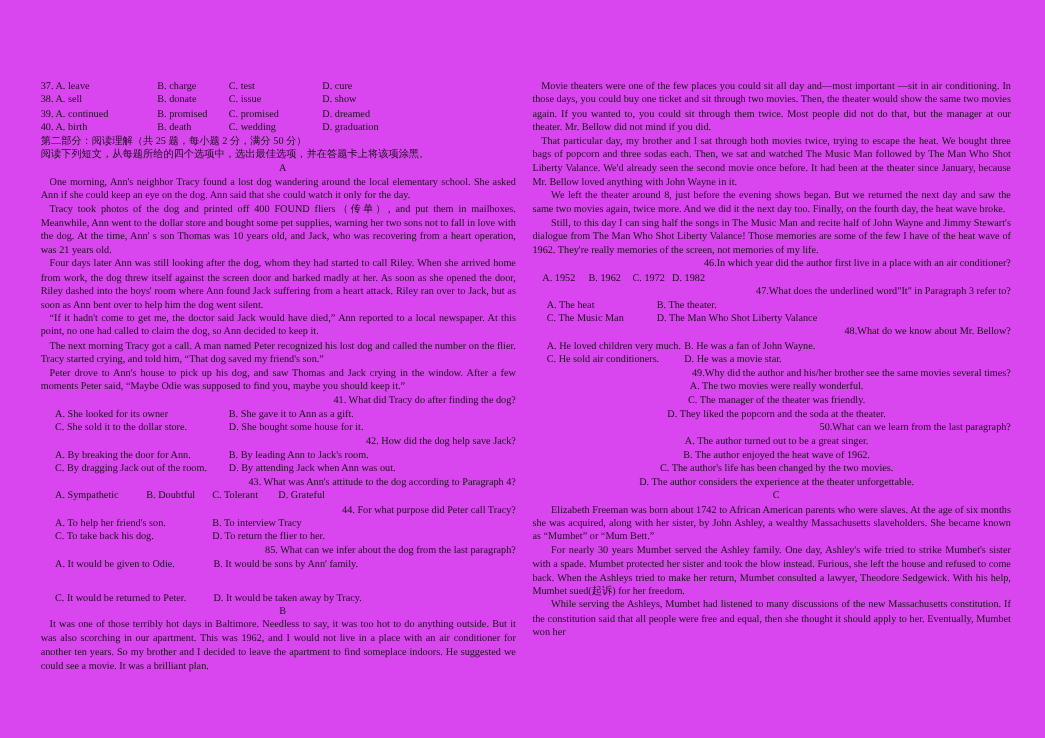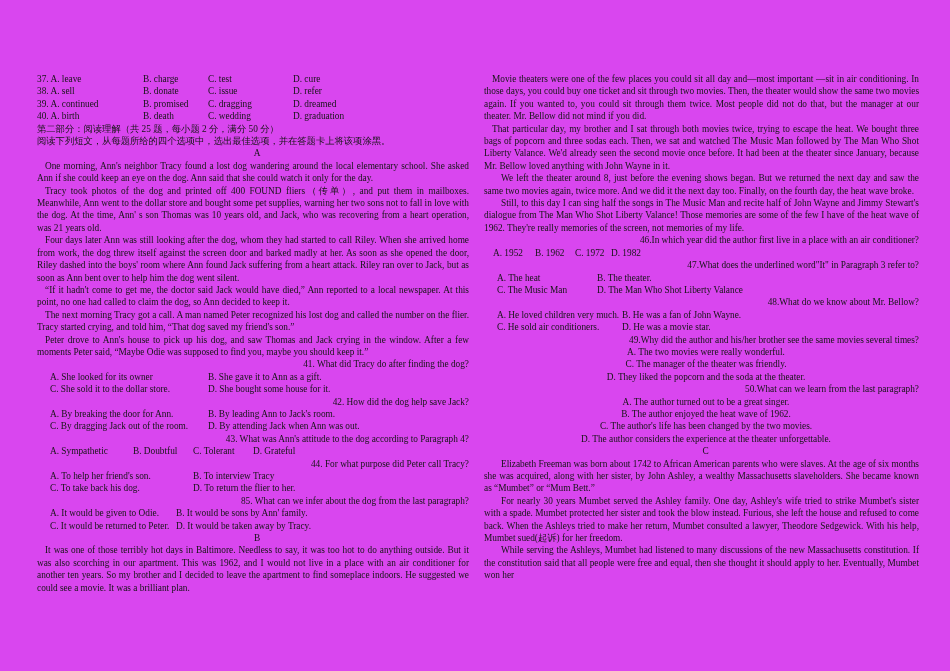--- a/index.html
+++ b/index.html
@@ -42,21 +42,21 @@
   .qstem { margin: 0; text-indent: 0; text-align: right; }
 
   .opts2 {
     display: grid;
     padding-left: 13px;
     text-align: left;
   }
   .opts2 span { white-space: nowrap; }
   .w158 { grid-template-columns: 158px 1fr; }
   .w143 { grid-template-columns: 143px 1fr; }
-  .w126 { grid-template-columns: 126px 1fr; }
+  .w126 { grid-template-columns: 126px 1fr; gap: 18px; }
   .w125 { grid-template-columns: 125px 1fr; }
   .w92  { grid-template-columns: 100px 1fr; }
 
   .opts-row {
     display: grid;
     padding-left: 13px;
     grid-template-columns: 83px 60px 60px 1fr;
     text-align: left;
   }
   .opts-row span { white-space: nowrap; }
@@ -81,26 +81,26 @@
     <div class="cloze-row">
       <span>37. A. leave</span>
       <span>B. charge</span>
       <span>C. test</span>
       <span>D. cure</span>
     </div>
     <div class="cloze-row">
       <span>38. A. sell</span>
       <span>B. donate</span>
       <span>C. issue</span>
-      <span>D. refer</span>
+      <span>D. show</span>
     </div>
     <div class="cloze-row">
       <span>39. A. continued</span>
       <span>B. promised</span>
-      <span>C. dragging</span>
+      <span>C. promised</span>
       <span>D. dreamed</span>
     </div>
     <div class="cloze-row">
       <span>40. A. birth</span>
       <span>B. death</span>
       <span>C. wedding</span>
       <span>D. graduation</span>
     </div>
 
     <p class="zh-line">第二部分：阅读理解（共 25 题，每小题 2 分，满分 50 分）</p>

